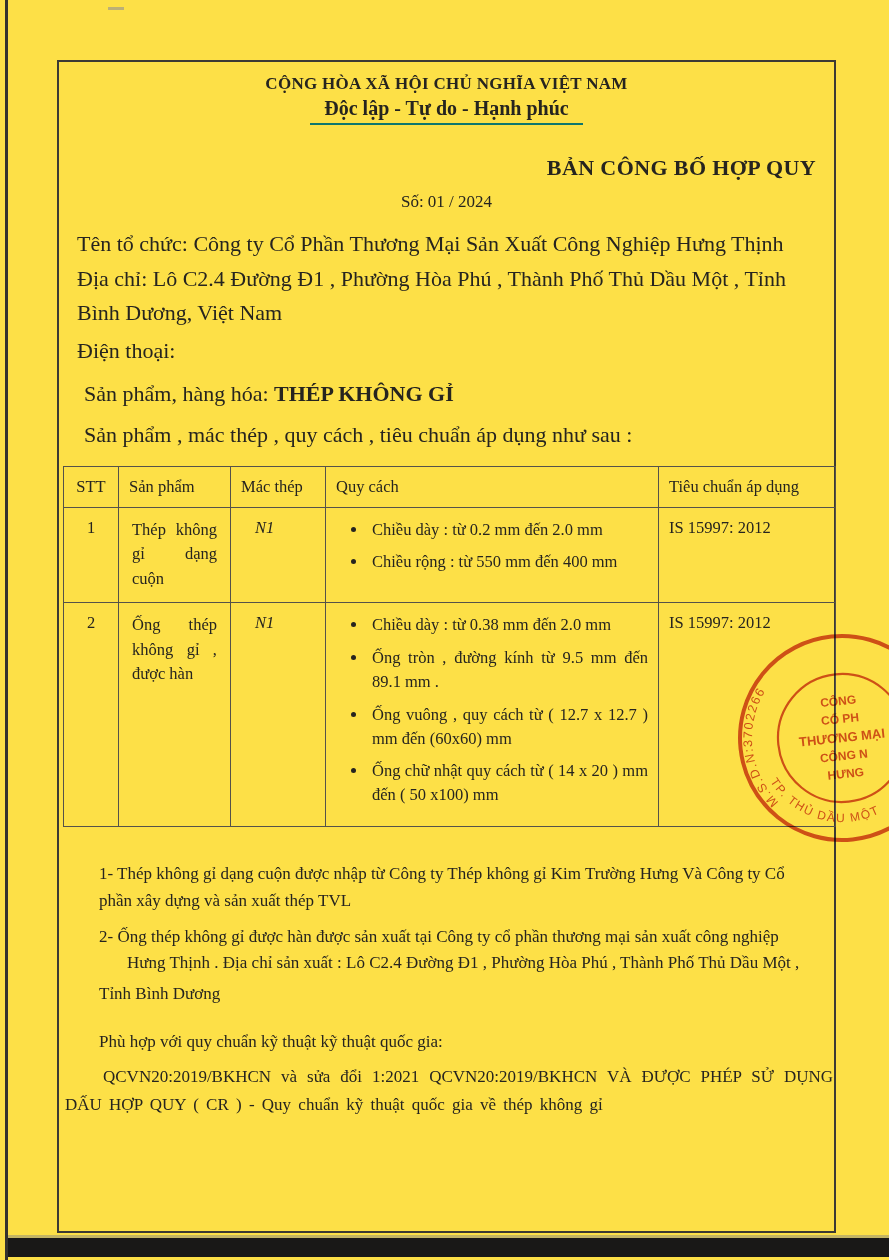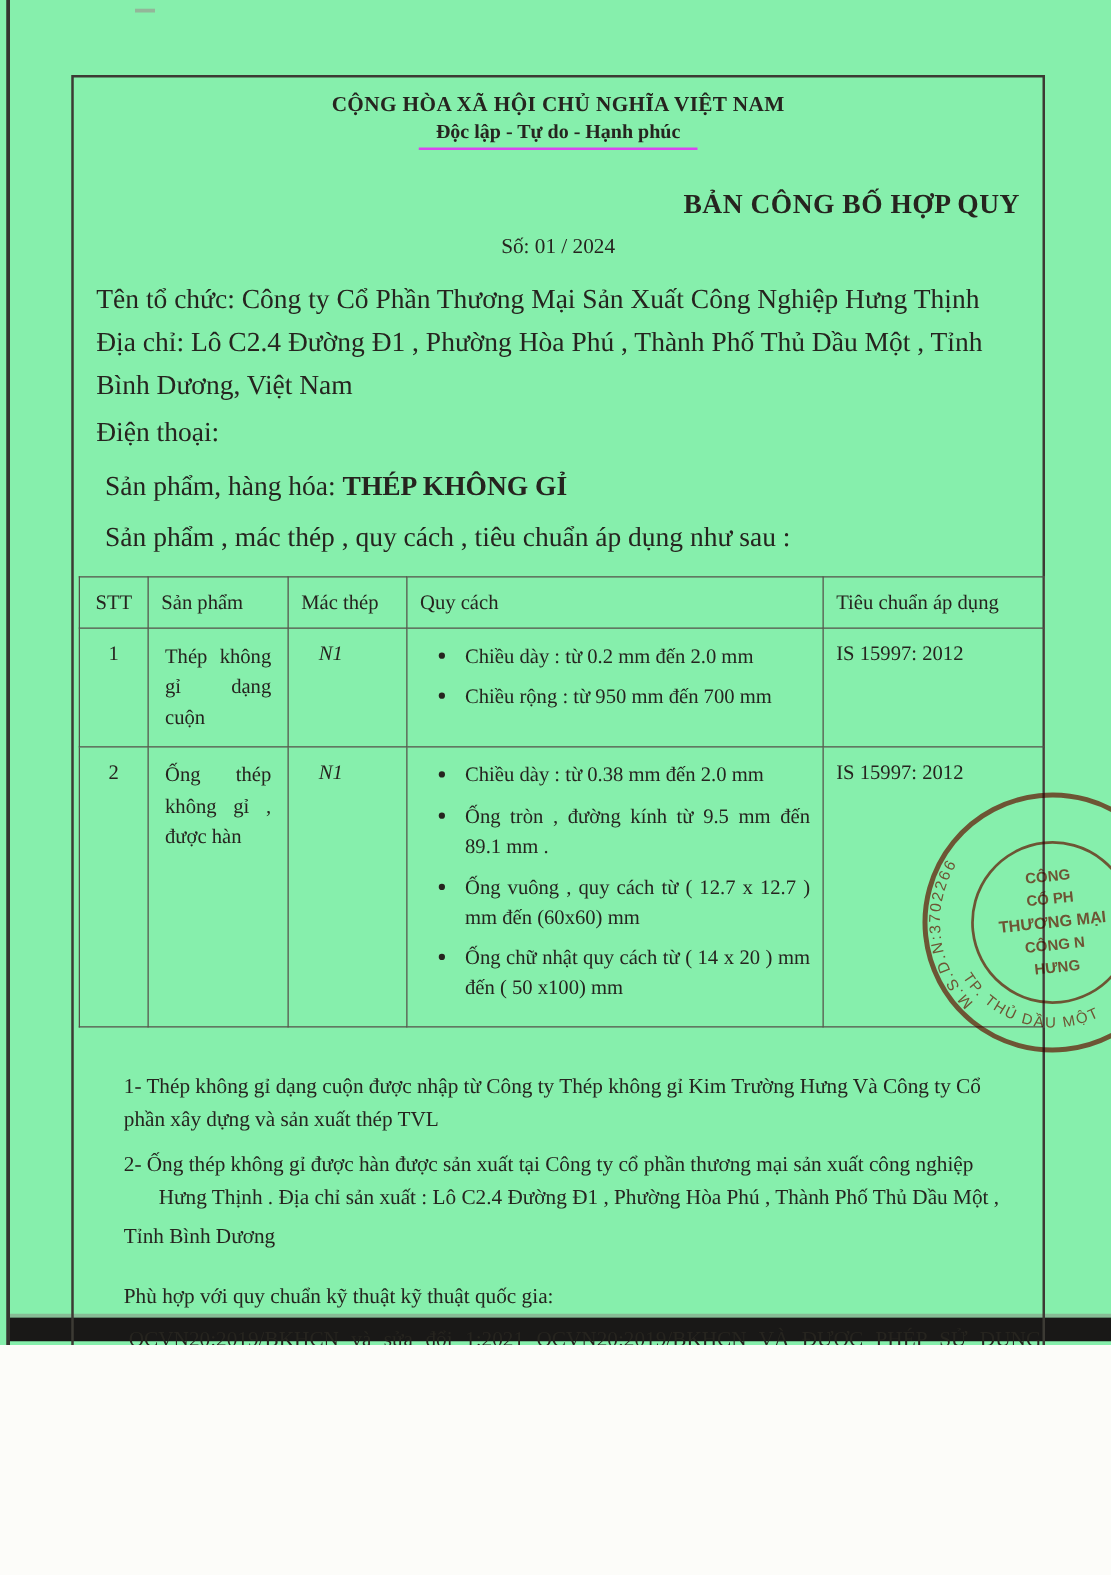--- a/index.html
+++ b/index.html
@@ -2,37 +2,37 @@
 <html><head>
 <meta charset="utf-8">
 <style>
   * { margin:0; padding:0; box-sizing:border-box; }
   html,body { width:889px; height:1260px; }
   body {
     background:#fcfcf9;
     font-family:"Liberation Serif","DejaVu Serif",serif;
     color:#26241f;
   }
-  .page { position:relative; width:889px; height:1076px; overflow:hidden; background:#86efac; }
+  .page { position:relative; width:889px; height:1260px; overflow:hidden; background:#fde047; }
 
   
   .scan-left { position:absolute; left:5px; top:0; width:3px; height:1260px; background:#35332e; }
   .scan-bottom { position:absolute; left:8px; right:0; bottom:3px; height:19px; background:#191817; }
   .scan-bottom::before { content:""; position:absolute; left:0; right:0; top:-3px; height:3px; background:#8a8880; opacity:.5; }
   .scan-speck { position:absolute; left:108px; top:7px; width:16px; height:3px; background:#9a978f; opacity:.65; }
 
   
   .frame {
     position:absolute; left:57px; top:60px; width:779px; height:1173px;
     border:2px solid #3c3a34; padding:10px 18px 0 18px;
   }
 
   .nat-header { text-align:center; font-weight:bold; font-size:17px; letter-spacing:.3px; margin-top:2px; }
   .motto-wrap { text-align:center; margin-top:3px; }
-  .motto { display:inline-block; font-weight:bold; font-size:16px; padding:0 14px 3px 14px; border-bottom:2px solid #d946ef; }
+  .motto { display:inline-block; font-weight:bold; font-size:20px; padding:0 14px 3px 14px; border-bottom:2px solid #0f766e; }
 
   .doc-title { text-align:right; font-weight:bold; font-size:22px; letter-spacing:.4px; margin-top:30px; }
   .doc-number { text-align:center; font-size:17px; margin-top:11px; }
 
   .body-text { font-size:22px; line-height:1.55; }
   .org-line { margin-top:15px; }
   .address-line { margin-top:1px; }
   .phone-line { margin-top:4px; }
   .product-line { margin-top:9px; margin-left:7px; }
   .product-line b { font-weight:bold; }
@@ -112,21 +112,21 @@
         </tr>
       </thead>
       <tbody>
         <tr>
           <td class="c-stt">1</td>
           <td class="c-product">Thép không gỉ dạng cuộn</td>
           <td class="c-grade">N1</td>
           <td>
             <ul class="specs">
               <li>Chiều dày : từ 0.2 mm đến 2.0 mm</li>
-              <li>Chiều rộng : từ 950 mm đến 700 mm</li>
+              <li>Chiều rộng : từ 550 mm đến 400 mm</li>
             </ul>
           </td>
           <td>IS 15997: 2012</td>
         </tr>
         <tr>
           <td class="c-stt">2</td>
           <td class="c-product">Ống thép không gỉ , được hàn</td>
           <td class="c-grade">N1</td>
           <td>
             <ul class="specs">

